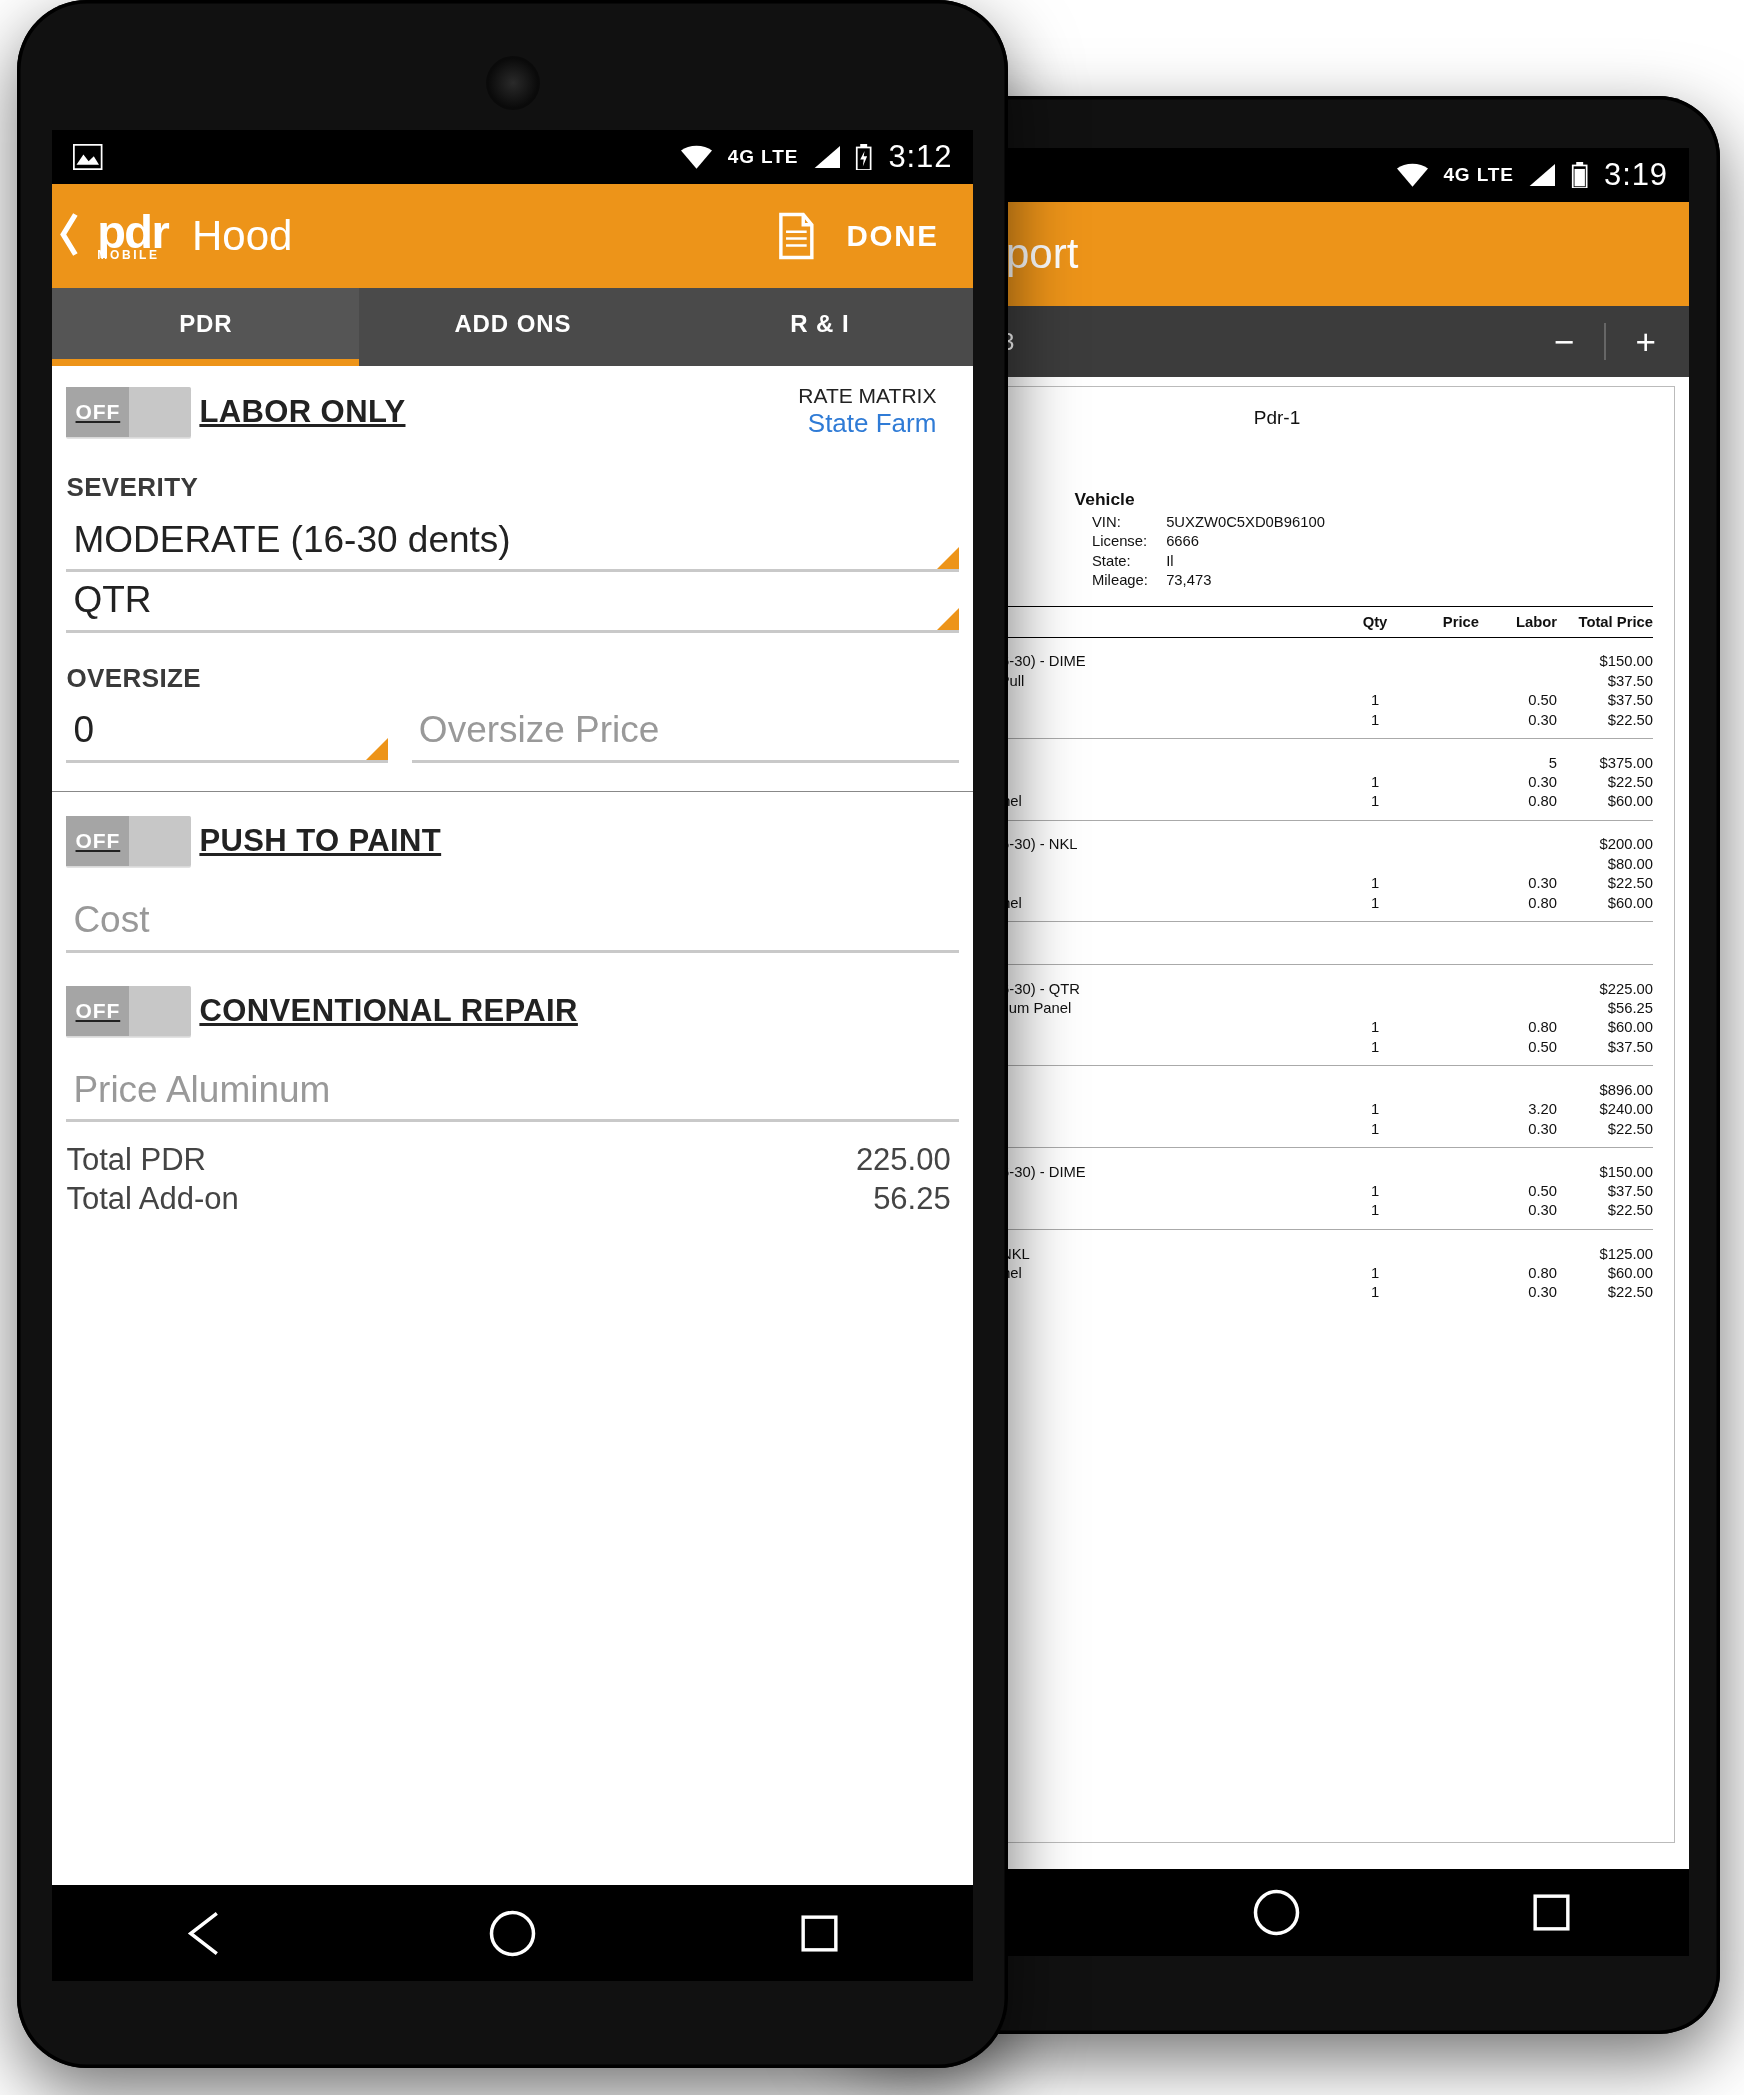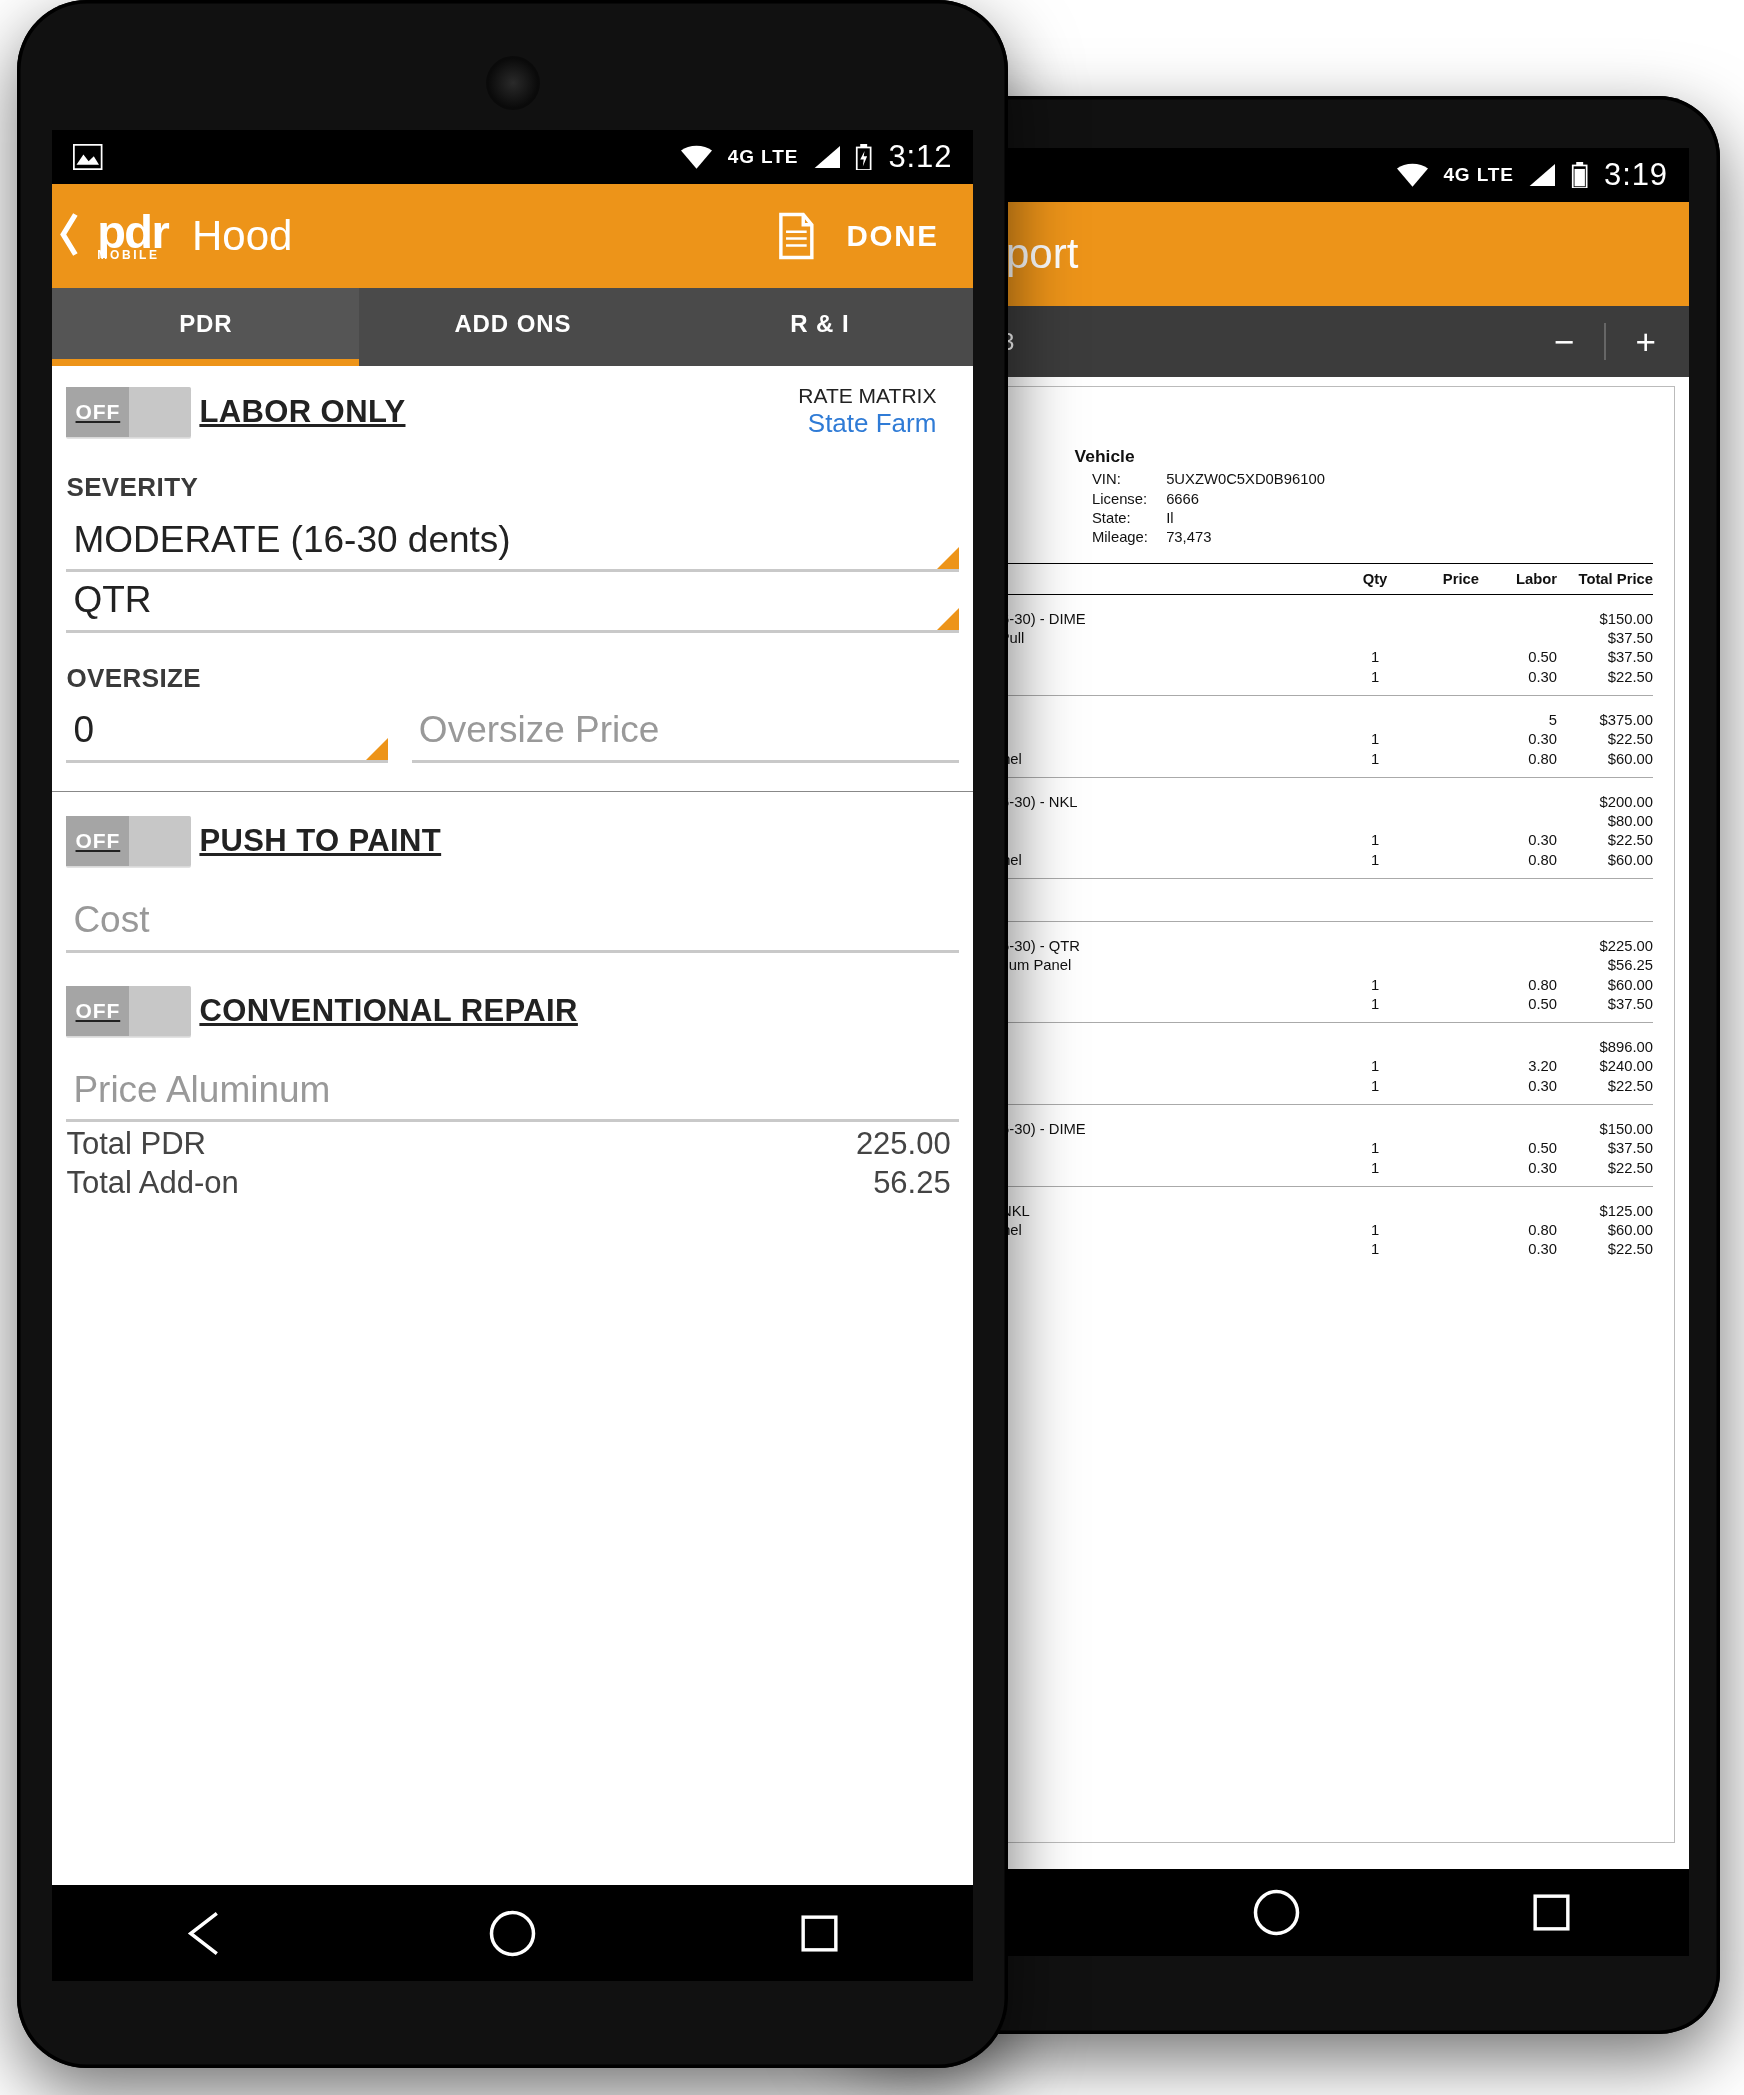--- a/index.html
+++ b/index.html
@@ -109,21 +109,21 @@
   .select-field::after {
     content:""; position:absolute; right:0; bottom:0;
     width:0; height:0; border-left:22.6px solid transparent;
     border-bottom:22.6px solid #ed9419;
   }
   .section-label.first { margin-top:35px; }
   .row2 { display:flex; gap:24px; }
   .row2 > * { flex:1; }
   .ph { color:#999; }
   hr.sep { border:none; border-top:1.7px solid #888; margin:28px -14px 24px -14px; }
-  .totals { margin-top:2px; font-size:31px; color:#444; }
+  .totals { margin-top:18px; font-size:31px; color:#444; }
   .totals .line { display:flex; justify-content:space-between; padding:1.7px 8.7px 1.7px 0; }
   
   .navbar {
     position:absolute; left:35px; right:35px; bottom:87px; height:96px;
     background:#000; display:flex; align-items:center; justify-content:space-around;
   }
   .navbar .nbtn { width:87px; height:61px; display:flex; align-items:center; justify-content:center; }
   
   .report-toolbar {
     height:71px; background:#3c3c3c; display:flex; align-items:center; gap:14px;
@@ -218,20 +218,21 @@
         <div class="report-toolbar">
           <div class="pgbox">1</div>
           <span>of 3</span>
           <div class="spacer" style="flex:1"></div>
           <div class="zbtn">−</div>
           <div class="vdiv"></div>
           <div class="zbtn">+</div>
         </div>
 
         <div class="report-page">
+          <div class="rtitle">Pdr-1</div>
           <div class="small-names">
             <div>Debbie</div>
             <div>Bill</div>
           </div>
           <div class="vehicle-block">
             <div class="vh">Vehicle</div>
             <div class="kv"><b>VIN:</b> <span>5UXZW0C5XD0B96100</span></div>
             <div class="kv"><b>License:</b> <span>6666</span></div>
             <div class="kv"><b>State:</b> <span>Il</span></div>
             <div class="kv"><b>Mileage:</b> <span>73,473</span></div>

